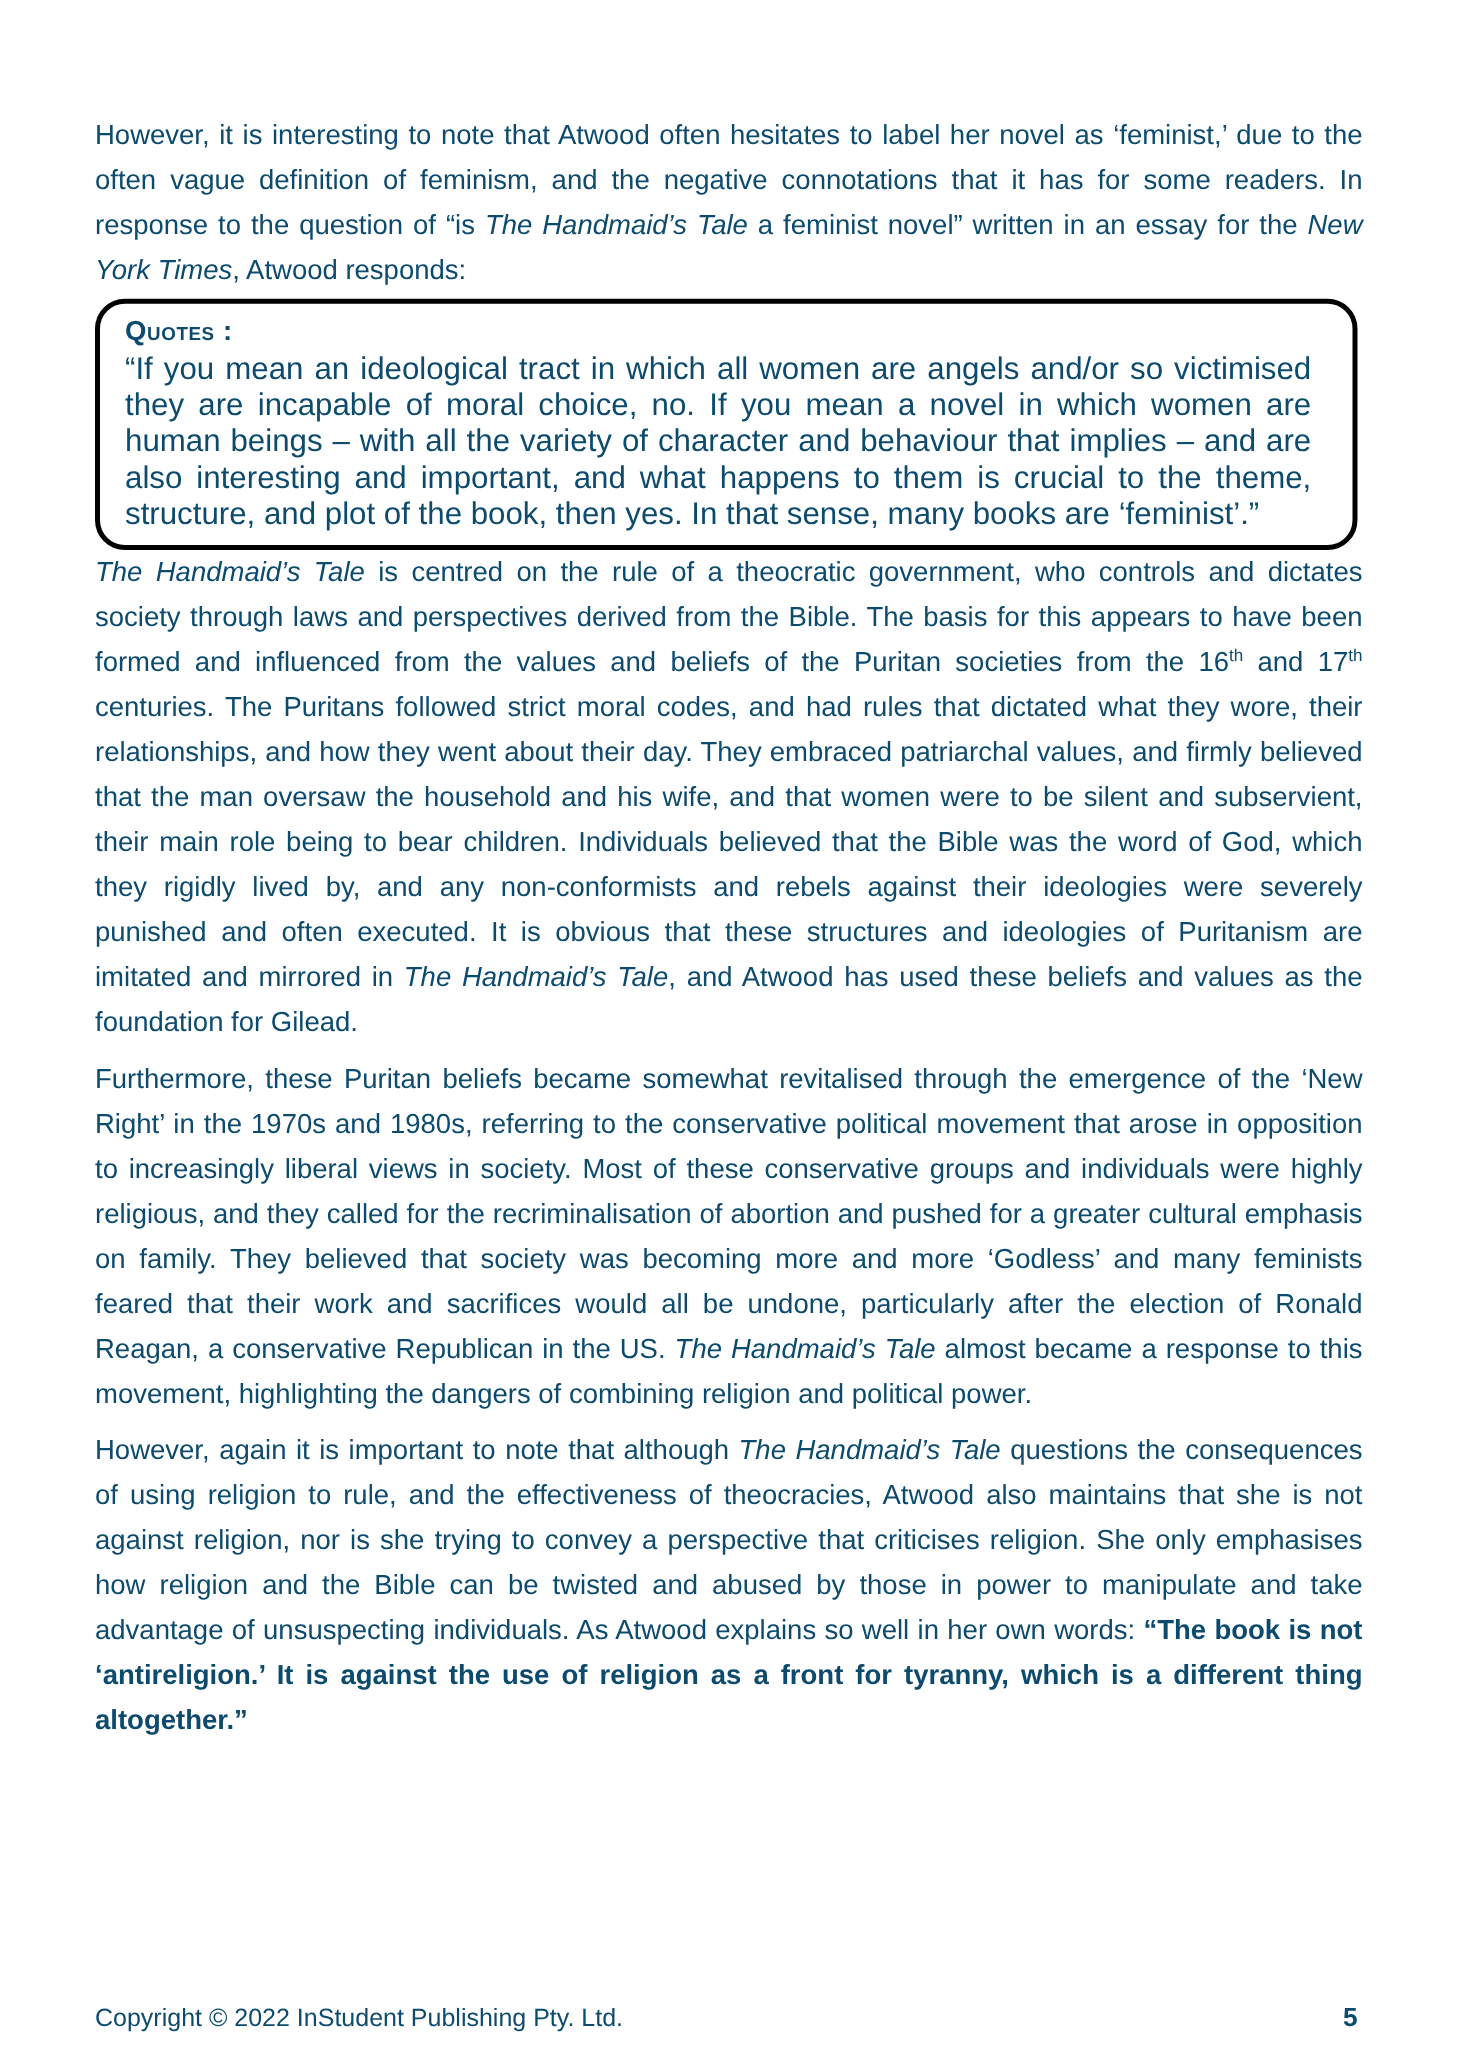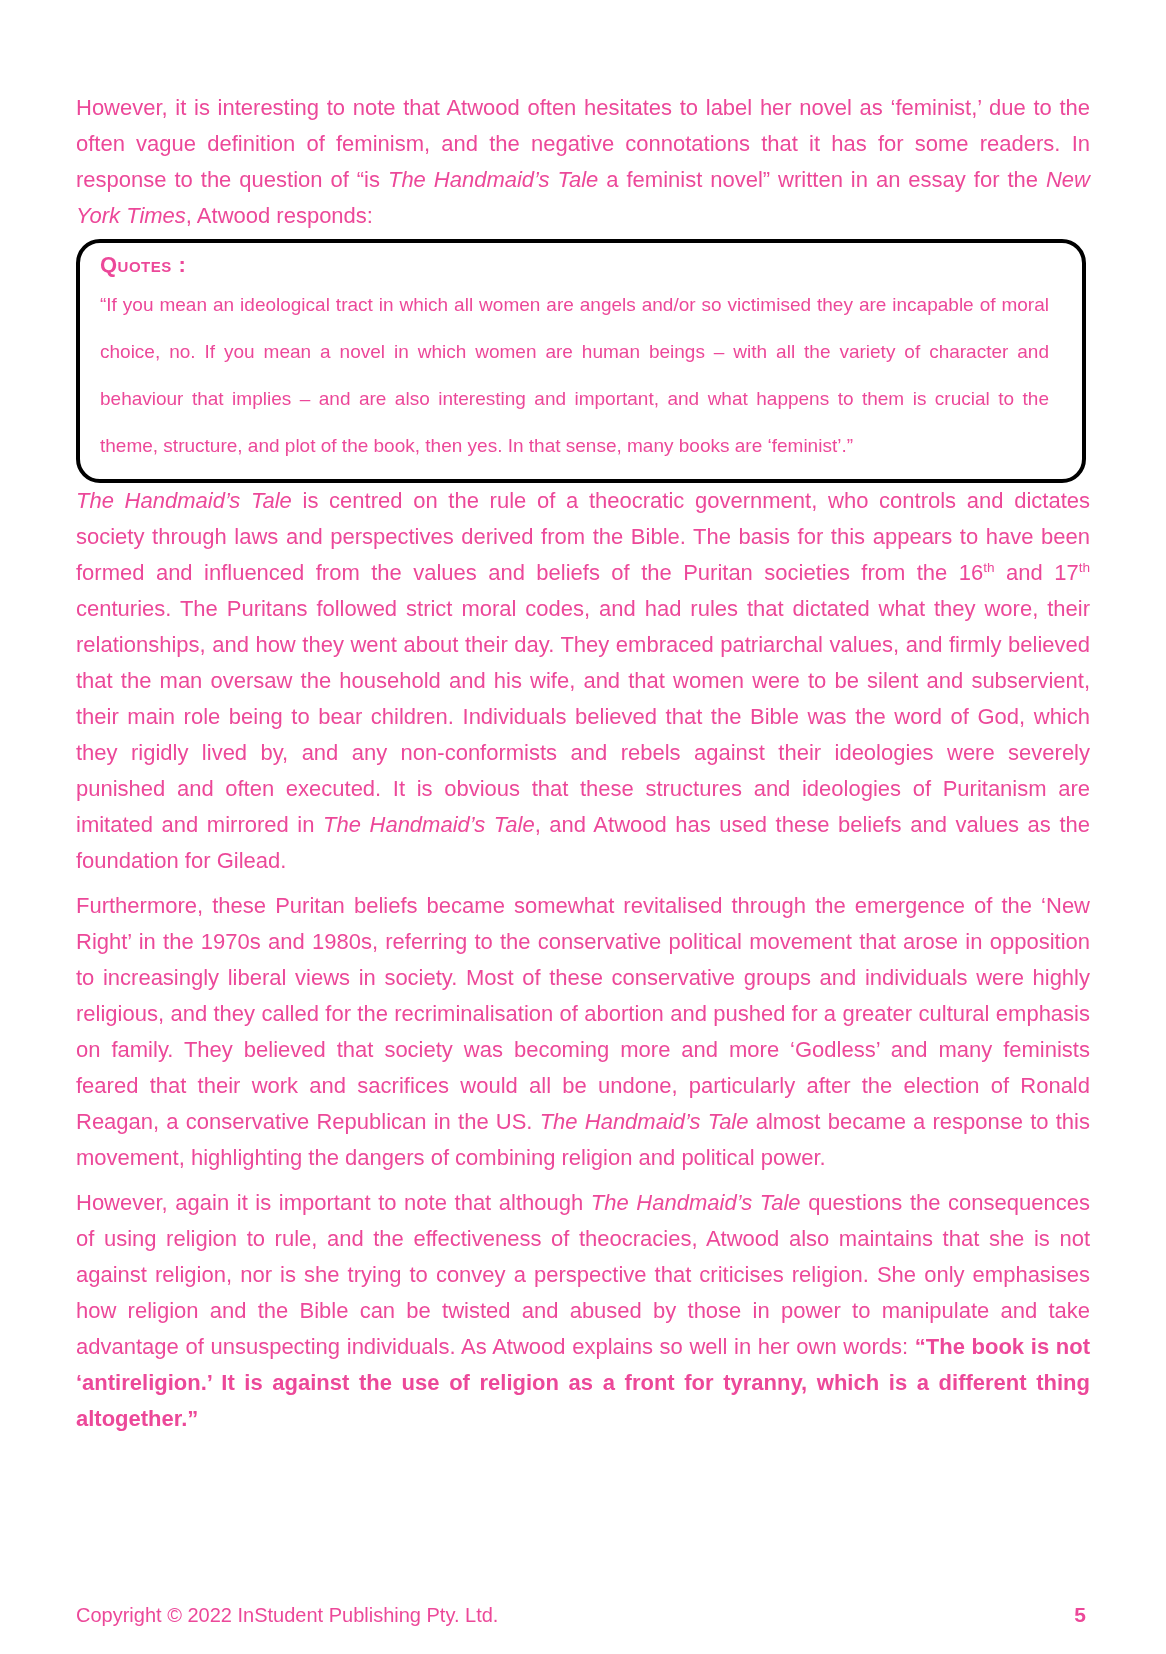--- a/index.html
+++ b/index.html
@@ -6,21 +6,21 @@
   body {
     width: 1166px;
     height: 1654px;
     background: #ffffff;
   }
   .page {
     position: relative;
     width: 1166px;
     height: 1654px;
     background: #ffffff;
-    color: #ec4899;
+    color: #0c4a6e;
     font-family: "Liberation Sans", "DejaVu Sans", sans-serif;
     overflow: hidden;
   }
   .content {
     position: absolute;
     left: 76px;
     right: 76px;
     top: 90px;
   }
   .body-para {
@@ -37,22 +37,22 @@
     margin: 0 4px 0 0;
   }
   .quote-label {
     font-size: 22px;
     font-weight: bold;
     font-variant: small-caps;
     letter-spacing: 0.5px;
     line-height: 32px;
   }
   .quote-text {
-    font-size: 19px;
-    line-height: 47px;
+    font-size: 25px;
+    line-height: 29px;
     text-align: justify;
   }
   .section-heading {
     font-size: 30px;
     font-weight: bold;
     line-height: 36px;
     margin: 36px 0 17px 0;
   }
   .seg-i { font-style: italic; }
   .seg-b { font-weight: bold; }

